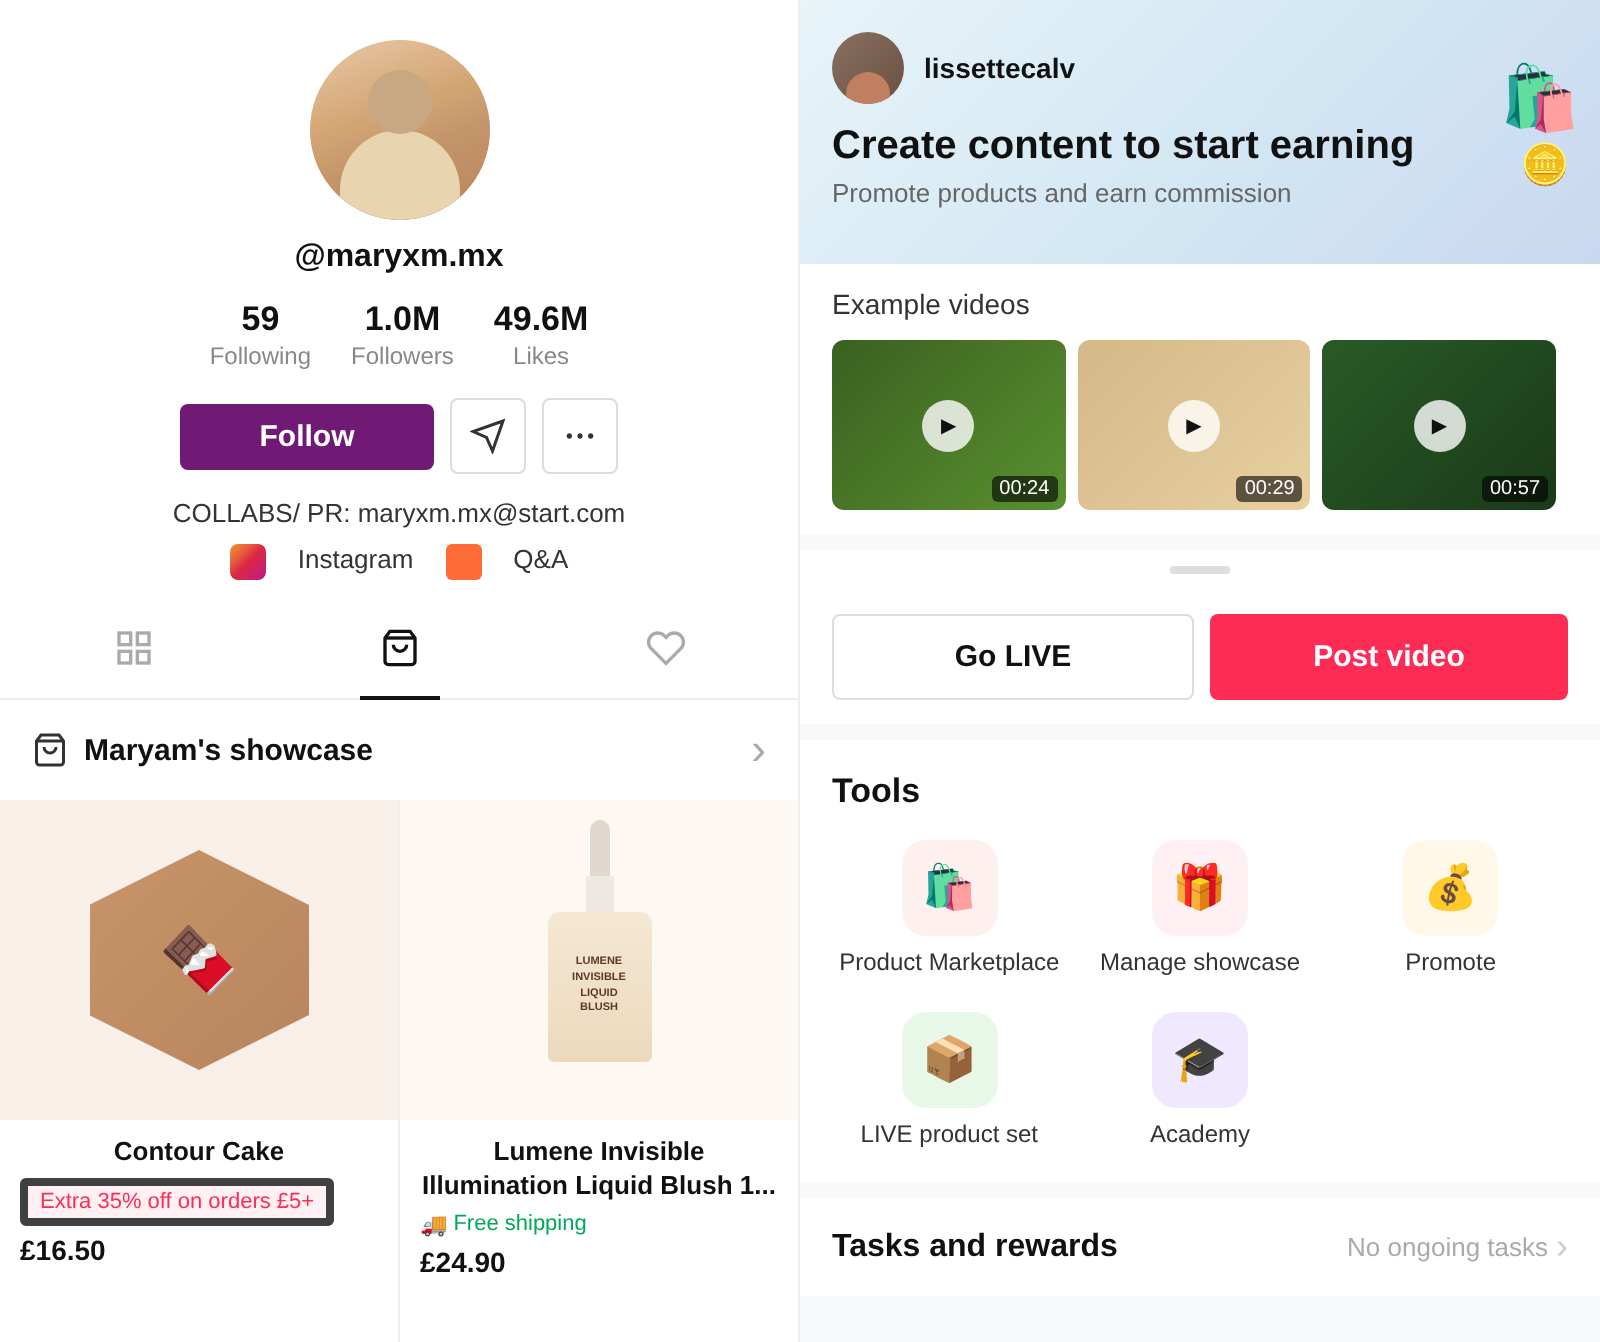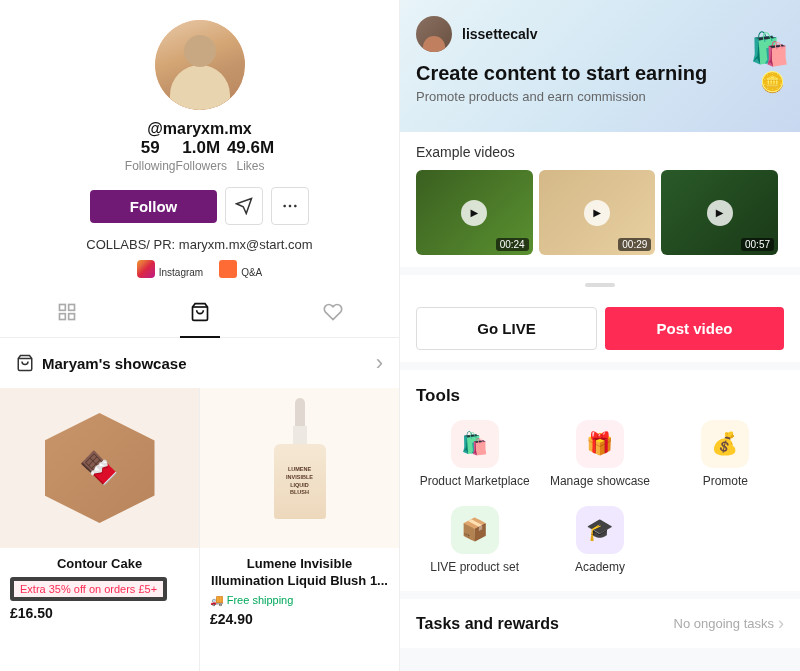--- a/index.html
+++ b/index.html
@@ -71,20 +71,22 @@
 
     .username {
       margin-top: 10px;
       font-size: 16px;
       font-weight: 600;
       color: #111;
     }
 
     .stats-row {
       display: flex;
+      gap: 20px;
+      margin-top: 12px;
       align-items: flex-start;
     }
 
     .stat-item {
       display: flex;
       flex-direction: column;
       align-items: center;
     }
 
     .stat-number {
@@ -139,23 +141,23 @@
 
     .social-links {
       display: flex;
       gap: 16px;
       margin-top: 8px;
       align-items: center;
     }
 
     .social-link {
       display: flex;
-      align-items: flex-end;
-      gap: 4px;
-      font-size: 10px;
+      align-items: flex-start;
+      gap: 16px;
+      font-size: 13px;
       color: #333;
       text-decoration: none;
       cursor: pointer;
     }
 
     .social-icon {
       width: 18px;
       height: 18px;
       border-radius: 4px;
     }

